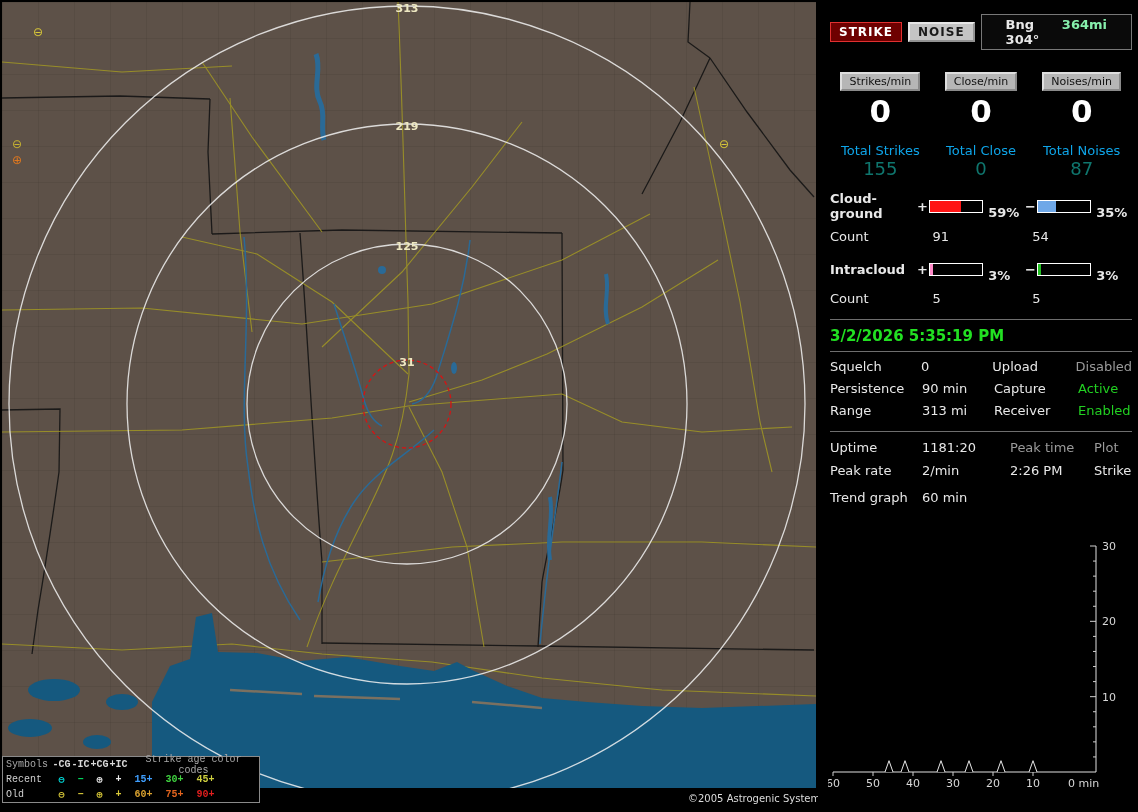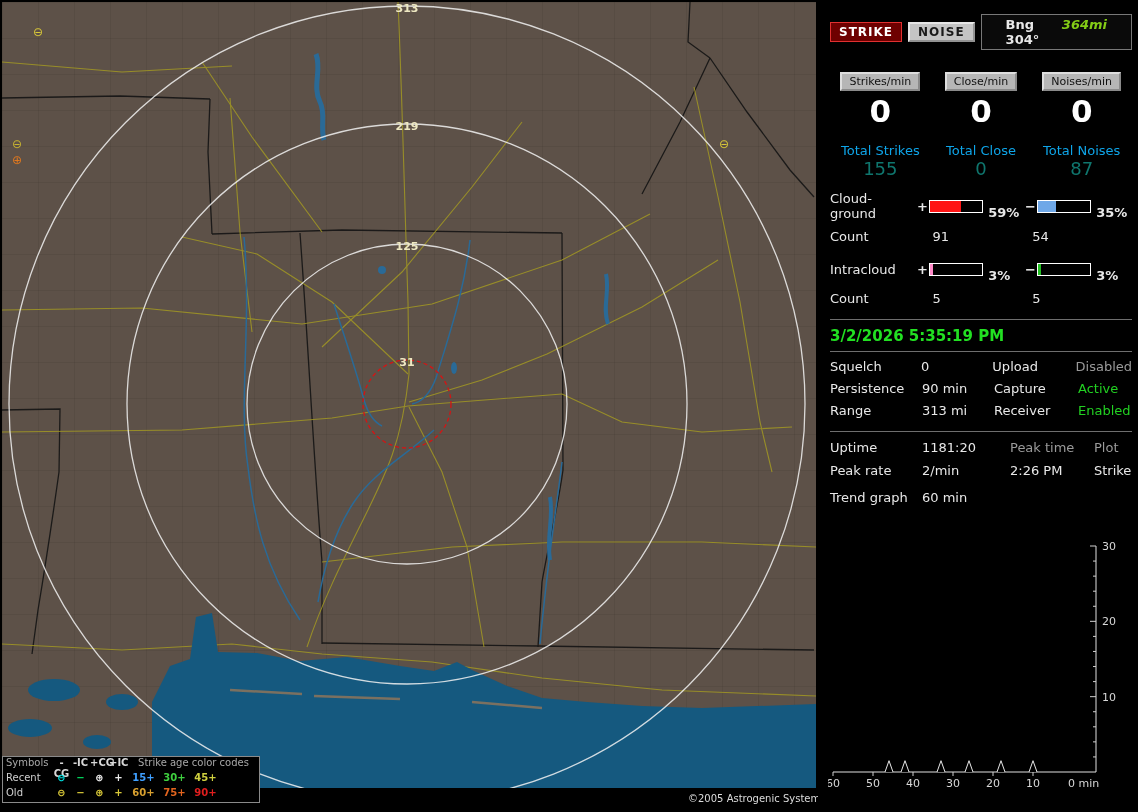--- a/index.html
+++ b/index.html
@@ -9,50 +9,50 @@
   
   .map-area{position:relative;width:818px;height:812px;background:#000;flex:none;}
   .map-svg{position:absolute;left:2px;top:2px;}
   svg text{font-family:"DejaVu Sans",sans-serif;}
   .ringlabel{fill:#eee8c2;font-size:11px;font-weight:bold;text-anchor:middle;}
   .mapsym{font-size:12px;text-anchor:middle;}
   .copyright{position:absolute;left:688px;top:793px;color:#dcdcdc;font-size:10px;white-space:nowrap;}
 
   .legend{position:absolute;left:2px;top:756px;width:256px;background:#000;border:1px solid #8a8a8a;
           color:#d8d8d8;font-size:10px;}
-  .legend-row{display:flex;height:15px;}
+  .legend-row{display:flex;align-items:center;height:15px;font-family:Liberation Mono, monospace;}
   .lg-label{width:46px;padding-left:3px;color:#cfcfcf;}
   .lg-hdr{color:#a8a8a8;}
   .lg-sym{width:19px;text-align:center;font-weight:bold;}
   .lg-age{width:31px;text-align:center;font-weight:bold;}
   .lg-agehdr{flex:1;text-align:center;color:#a8a8a8;}
 
   
   .panel{position:relative;width:320px;height:812px;background:#000;color:#e8e8e8;
          font-size:13px;box-sizing:border-box;padding:14px 6px 0 12px;flex:none;}
   .panel-top{display:flex;align-items:center;gap:6px;}
   .btn-strike{background:#6e0000;border:1px solid #e03030;color:#fff;font-weight:bold;
               font-size:12px;padding:2px 8px;letter-spacing:1px;cursor:default;}
   .btn-noise{background:#c4c4c4;border:2px outset #e6e6e6;color:#1a1a1a;font-weight:bold;
              font-size:12px;padding:1px 8px;letter-spacing:1px;cursor:default;}
   .bng-box{margin-left:auto;background:#0a0a0a;border:1px solid #787878;padding:2px 24px;
            display:flex;justify-content:space-between;font-weight:bold;width:128px;font-size:13px;}
-  .bng-value{color:#84cc16;font-style:italic;}
+  .bng-value{color:#86efac;}
 
   .rates{display:flex;margin-top:22px;text-align:center;}
   .rate-col{flex:1;}
   .rate-btn{display:inline-block;background:#b6b6b6;border:2px outset #dedede;color:#101010;
             font-size:11px;padding:1px 7px;cursor:default;}
   .rate-value{font-size:31px;font-weight:bold;margin-top:2px;color:#fff;}
   .total-label{margin-top:14px;font-size:13px;color:#0ea5e9;}
   .total-value{font-size:18px;color:#0f766e;}
 
   .dist-title{margin-top:24px;color:#b2b2b2;padding-bottom:3px;border-bottom:1px solid #7e7e7e;}
   .dist-row{display:flex;align-items:center;margin-top:12px;}
-  .dist-label{width:96px;font-weight:normal;}
+  .dist-label{width:96px;font-weight:bold;}
   .sign{width:15px;text-align:center;font-weight:bold;}
   .bar{width:52px;height:11px;border:1px solid #fff;background:#000;flex:none;}
   .fill{display:block;height:100%;width:0;}
   .pct{width:40px;font-weight:bold;padding-left:5px;margin-top:12px;}
   .count-row{display:flex;margin-top:8px;}
   .count-label{width:111px;}
   .count-v{width:108px;}
 
   .sep{border-top:1px solid #6e6e6e;margin-top:13px;}
   .datetime{color:#22e022;font-weight:bold;font-size:15px;padding:7px 0 6px 0;}

